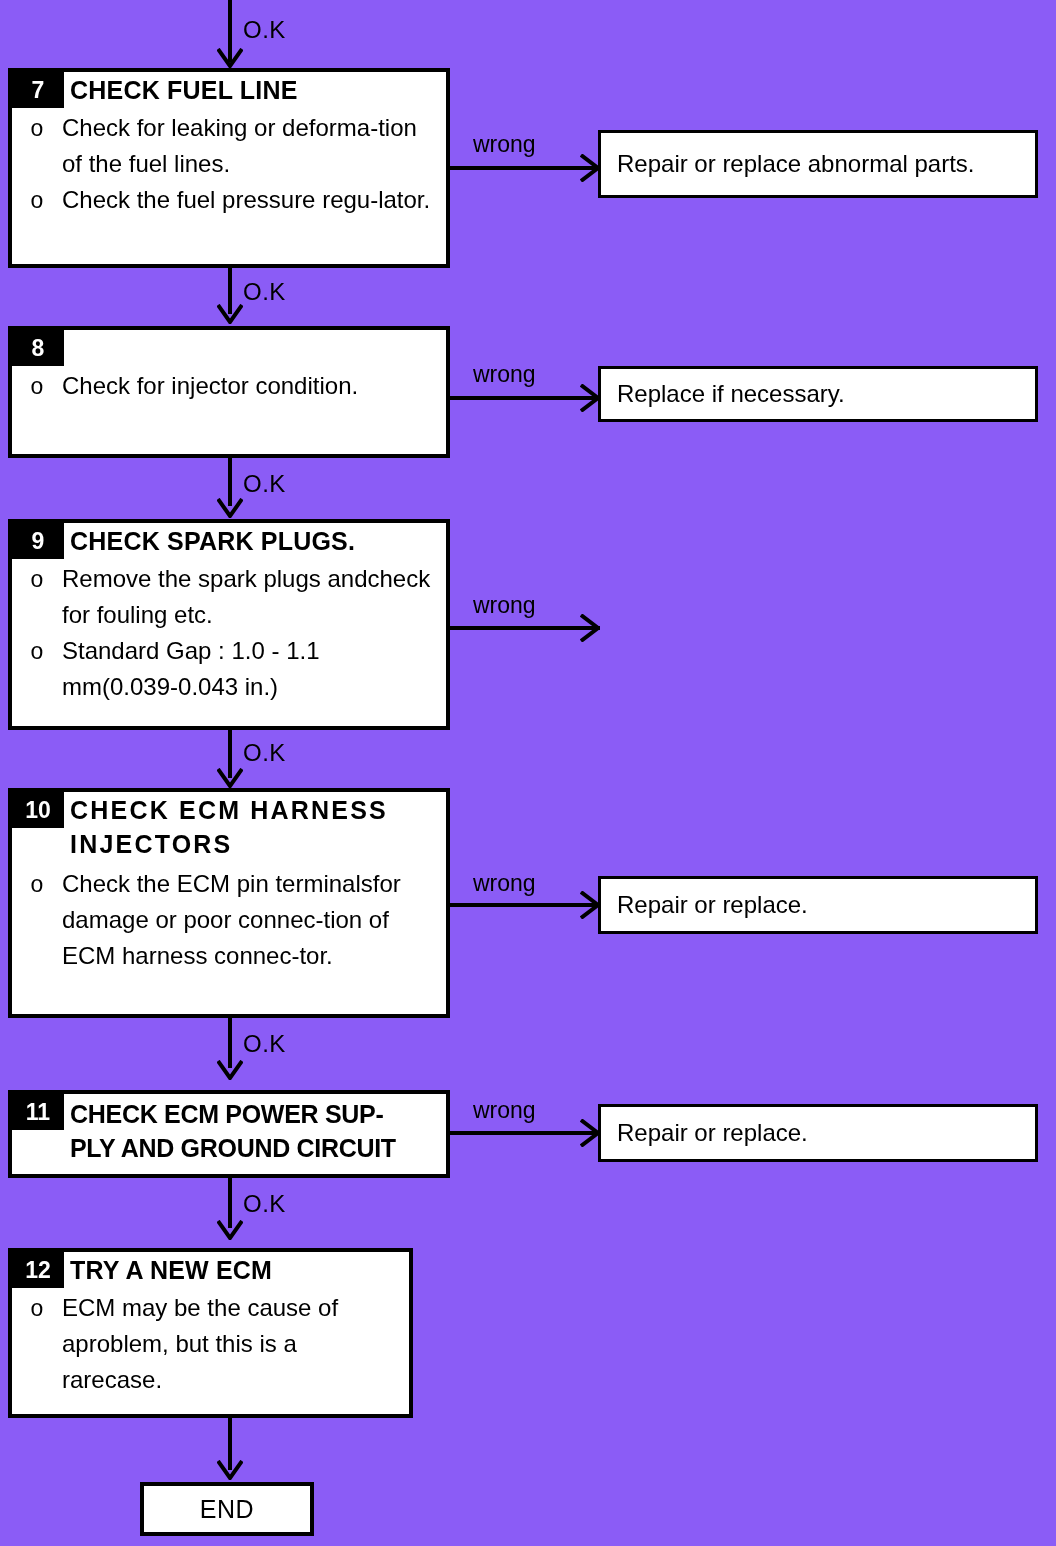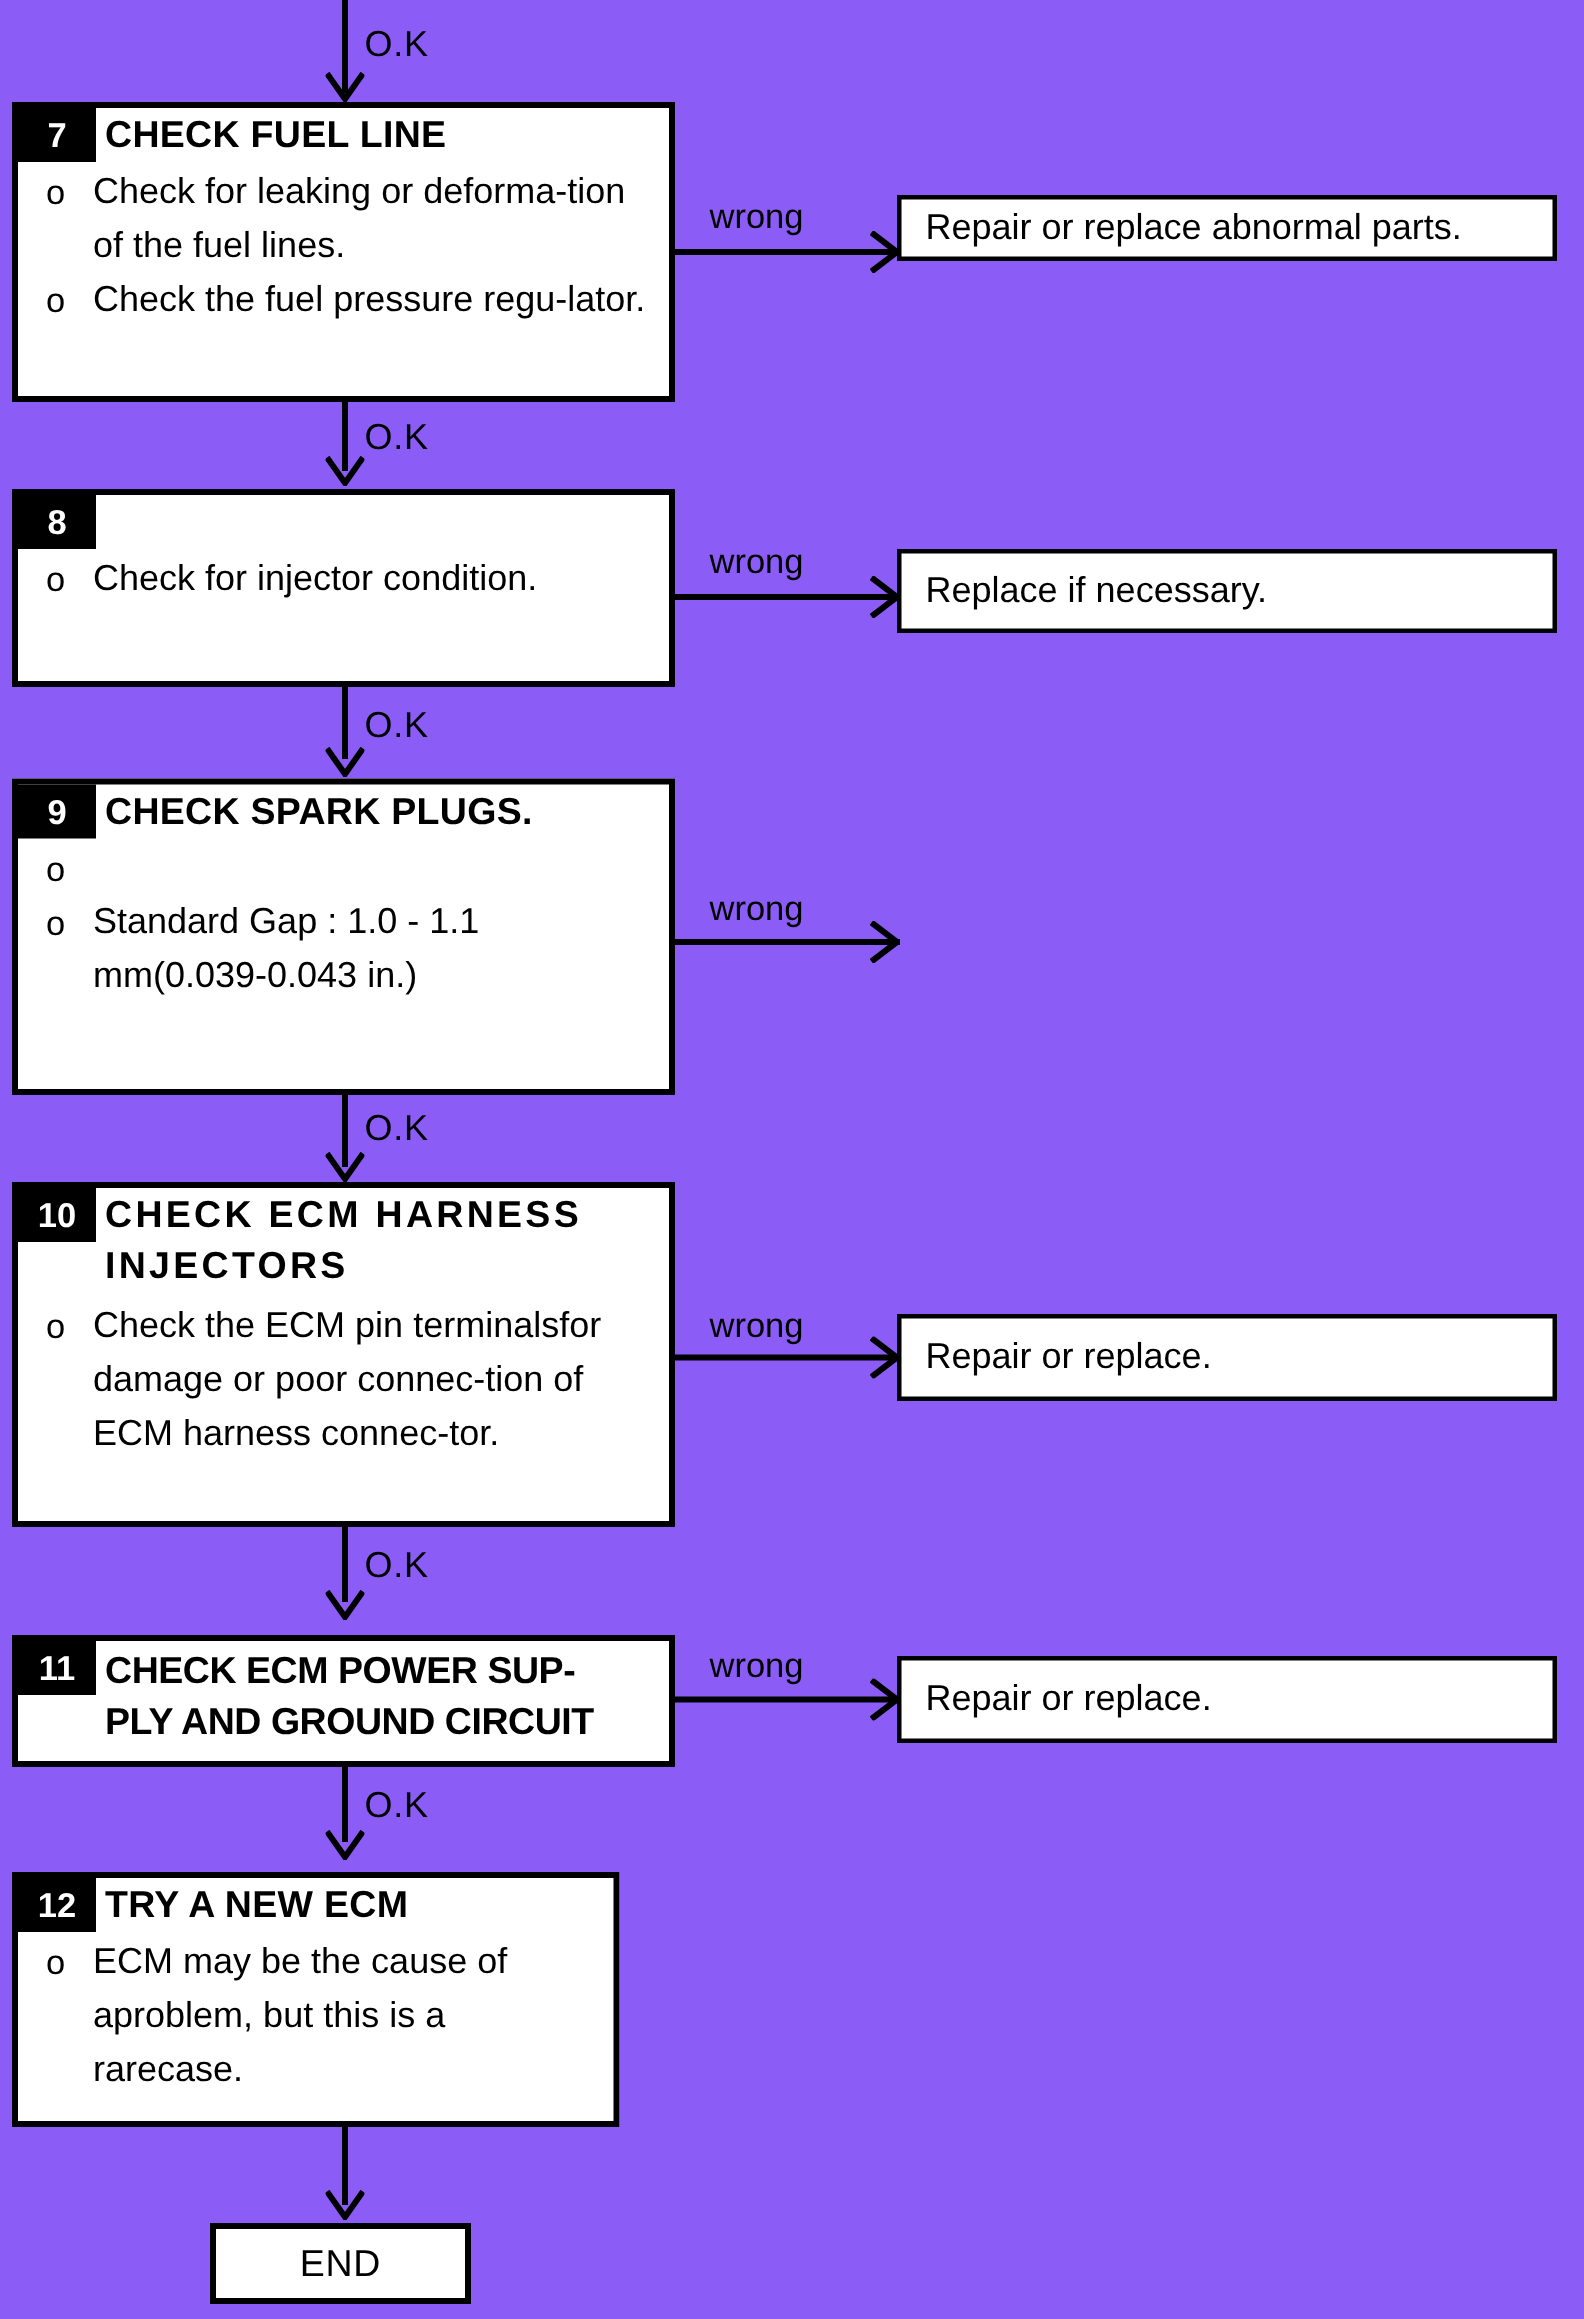--- a/index.html
+++ b/index.html
@@ -179,21 +179,21 @@
         </div>
       </div>
     </div>
   </div>
 
   <div class="h-line" style="left:450px; top:166px; width:150px;"></div>
   <svg class="arrow-right" style="left:580px; top:154px;" viewBox="0 0 20 28">
     <path d="M1 1 L18 14 L1 27" fill="none" stroke="#000" stroke-width="4"></path>
   </svg>
   <div class="wrong-label" style="left:473px; top:131px;">wrong</div>
-  <div class="result-box" style="left:598px; top:130px; width:440px; height:44px;">
+  <div class="result-box" style="left:598px; top:130px; width:440px; height:68px;">
     <div class="result-text">Repair or replace abnormal parts.</div>
   </div>
 
   <div class="v-line" style="left:228px; top:268px; height:46px;"></div>
   <svg class="arrow-down" style="left:217px; top:304px;" viewBox="0 0 26 20">
     <path d="M1 1 L13 18 L25 1" fill="none" stroke="#000" stroke-width="4"></path>
   </svg>
   <div class="ok-label" style="left:243px; top:278px;">O.K</div>
 
   <div class="step-box" style="left:8px; top:326px; width:442px; height:132px;">
@@ -222,20 +222,23 @@
     <path d="M1 1 L13 18 L25 1" fill="none" stroke="#000" stroke-width="4"></path>
   </svg>
   <div class="ok-label" style="left:243px; top:470px;">O.K</div>
 
   <div class="step-box" style="left:8px; top:519px; width:442px; height:211px;">
     <div class="badge">9</div>
     <div class="step-title">CHECK SPARK PLUGS.</div>
     <div class="step-body">
       <div class="bullet-row">
         <div class="bullet-mark">o</div>
+        <div class="bullet-text">
+          <span>Remove the spark plugs and</span><span>check for fouling etc.</span>
+        </div>
       </div>
       <div class="bullet-row">
         <div class="bullet-mark">o</div>
         <div class="bullet-text">
           <span>Standard Gap : 1.0 - 1.1 mm</span><span>(0.039-0.043 in.)</span>
         </div>
       </div>
     </div>
   </div>
 

